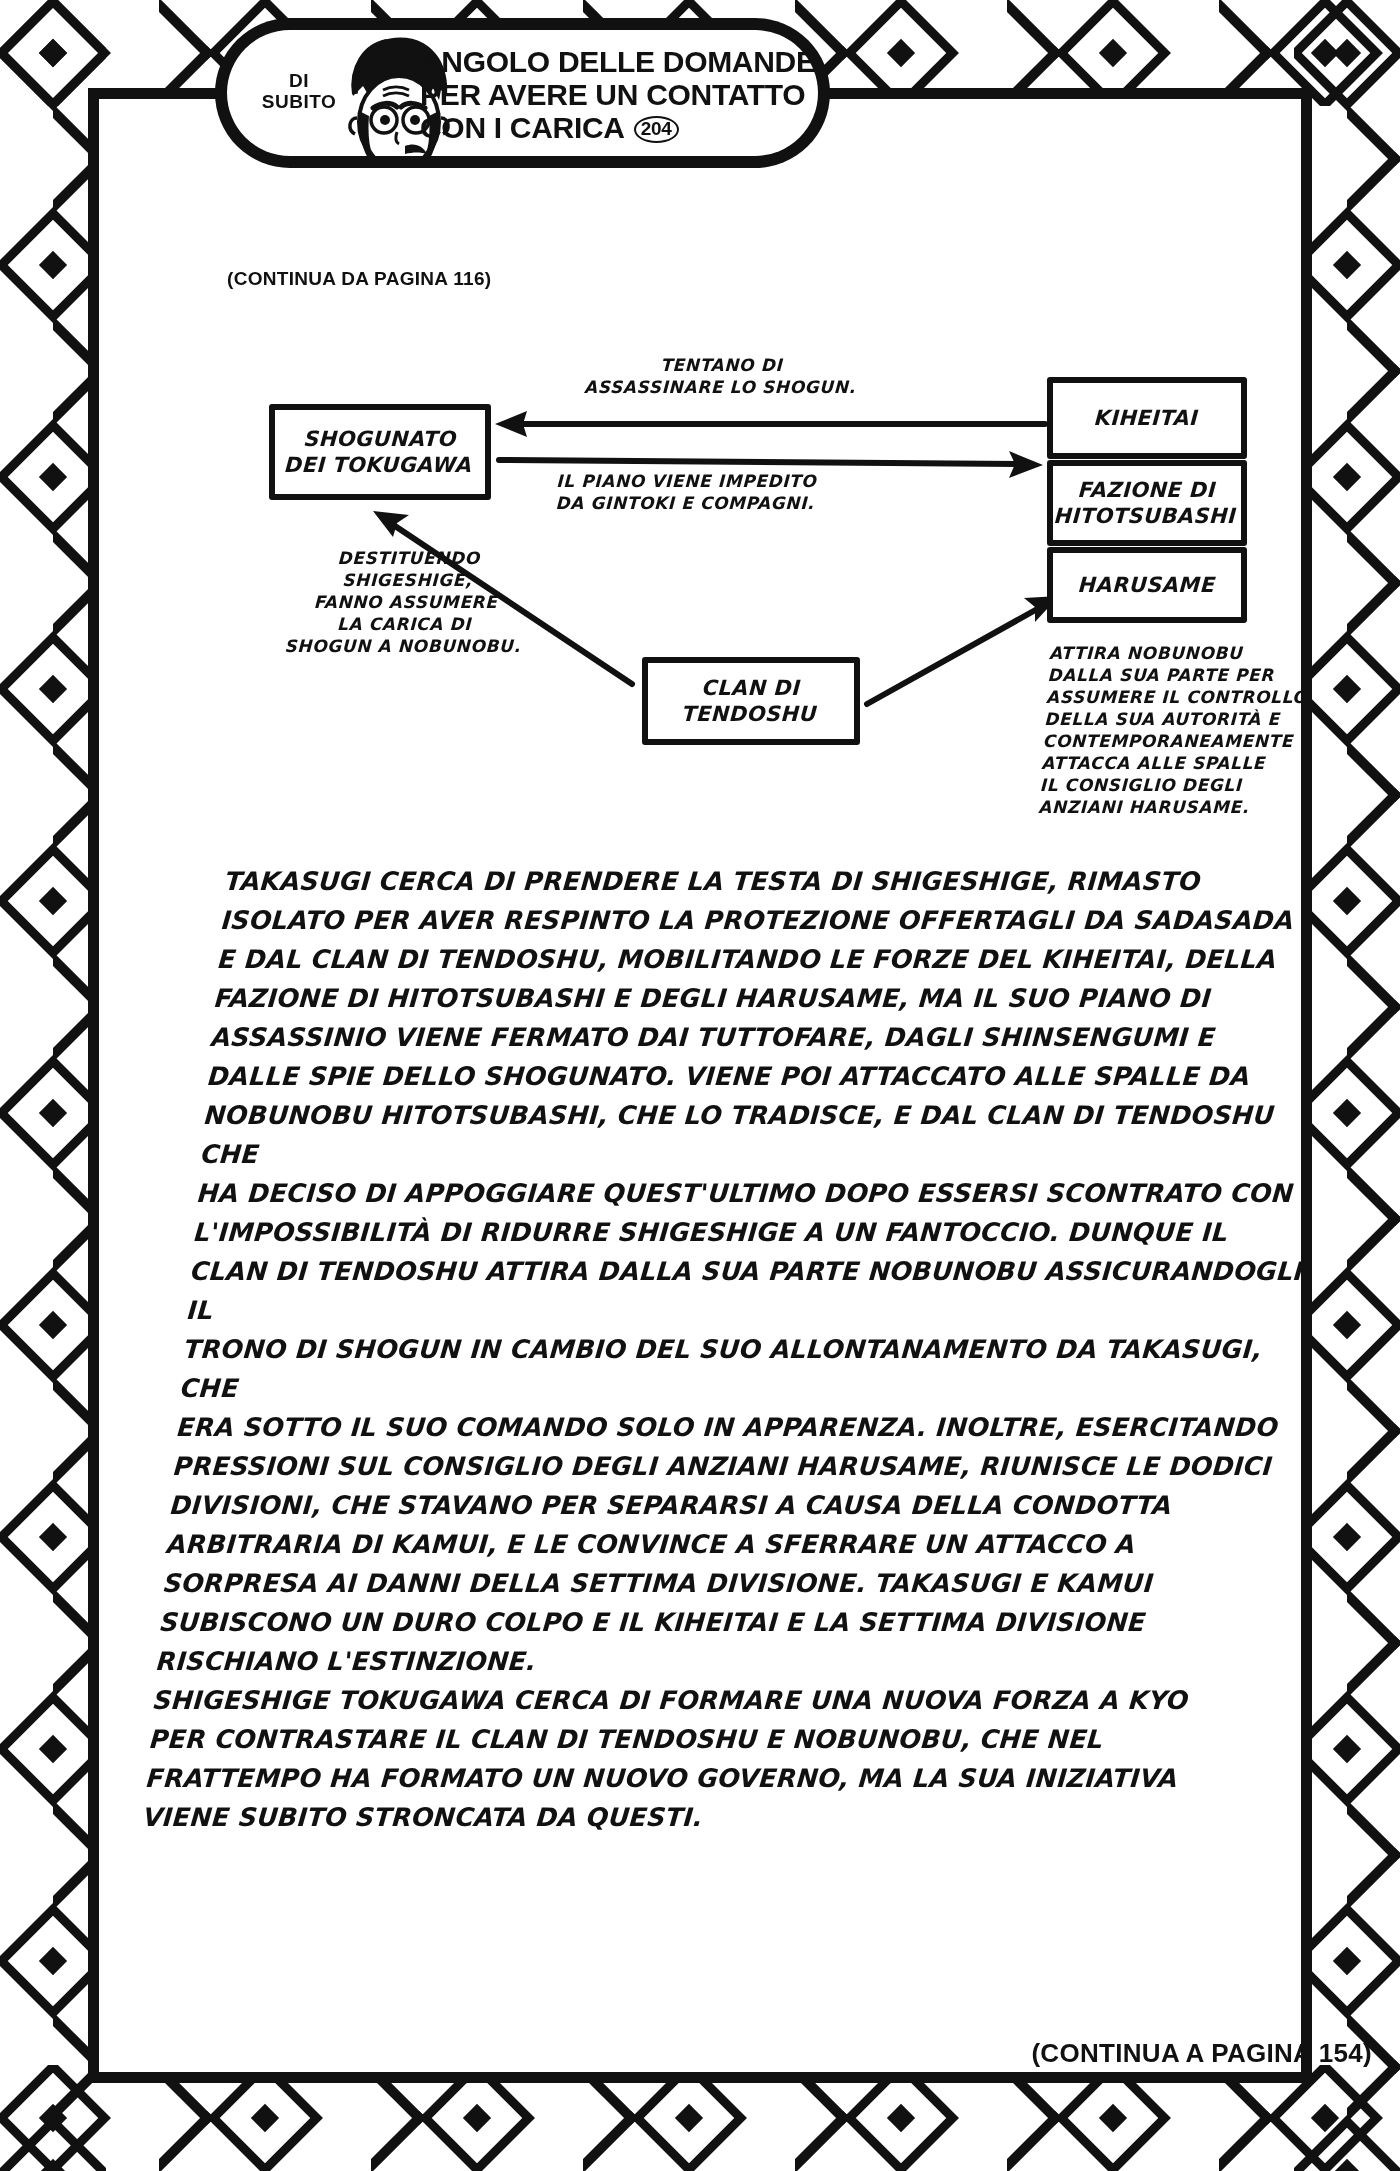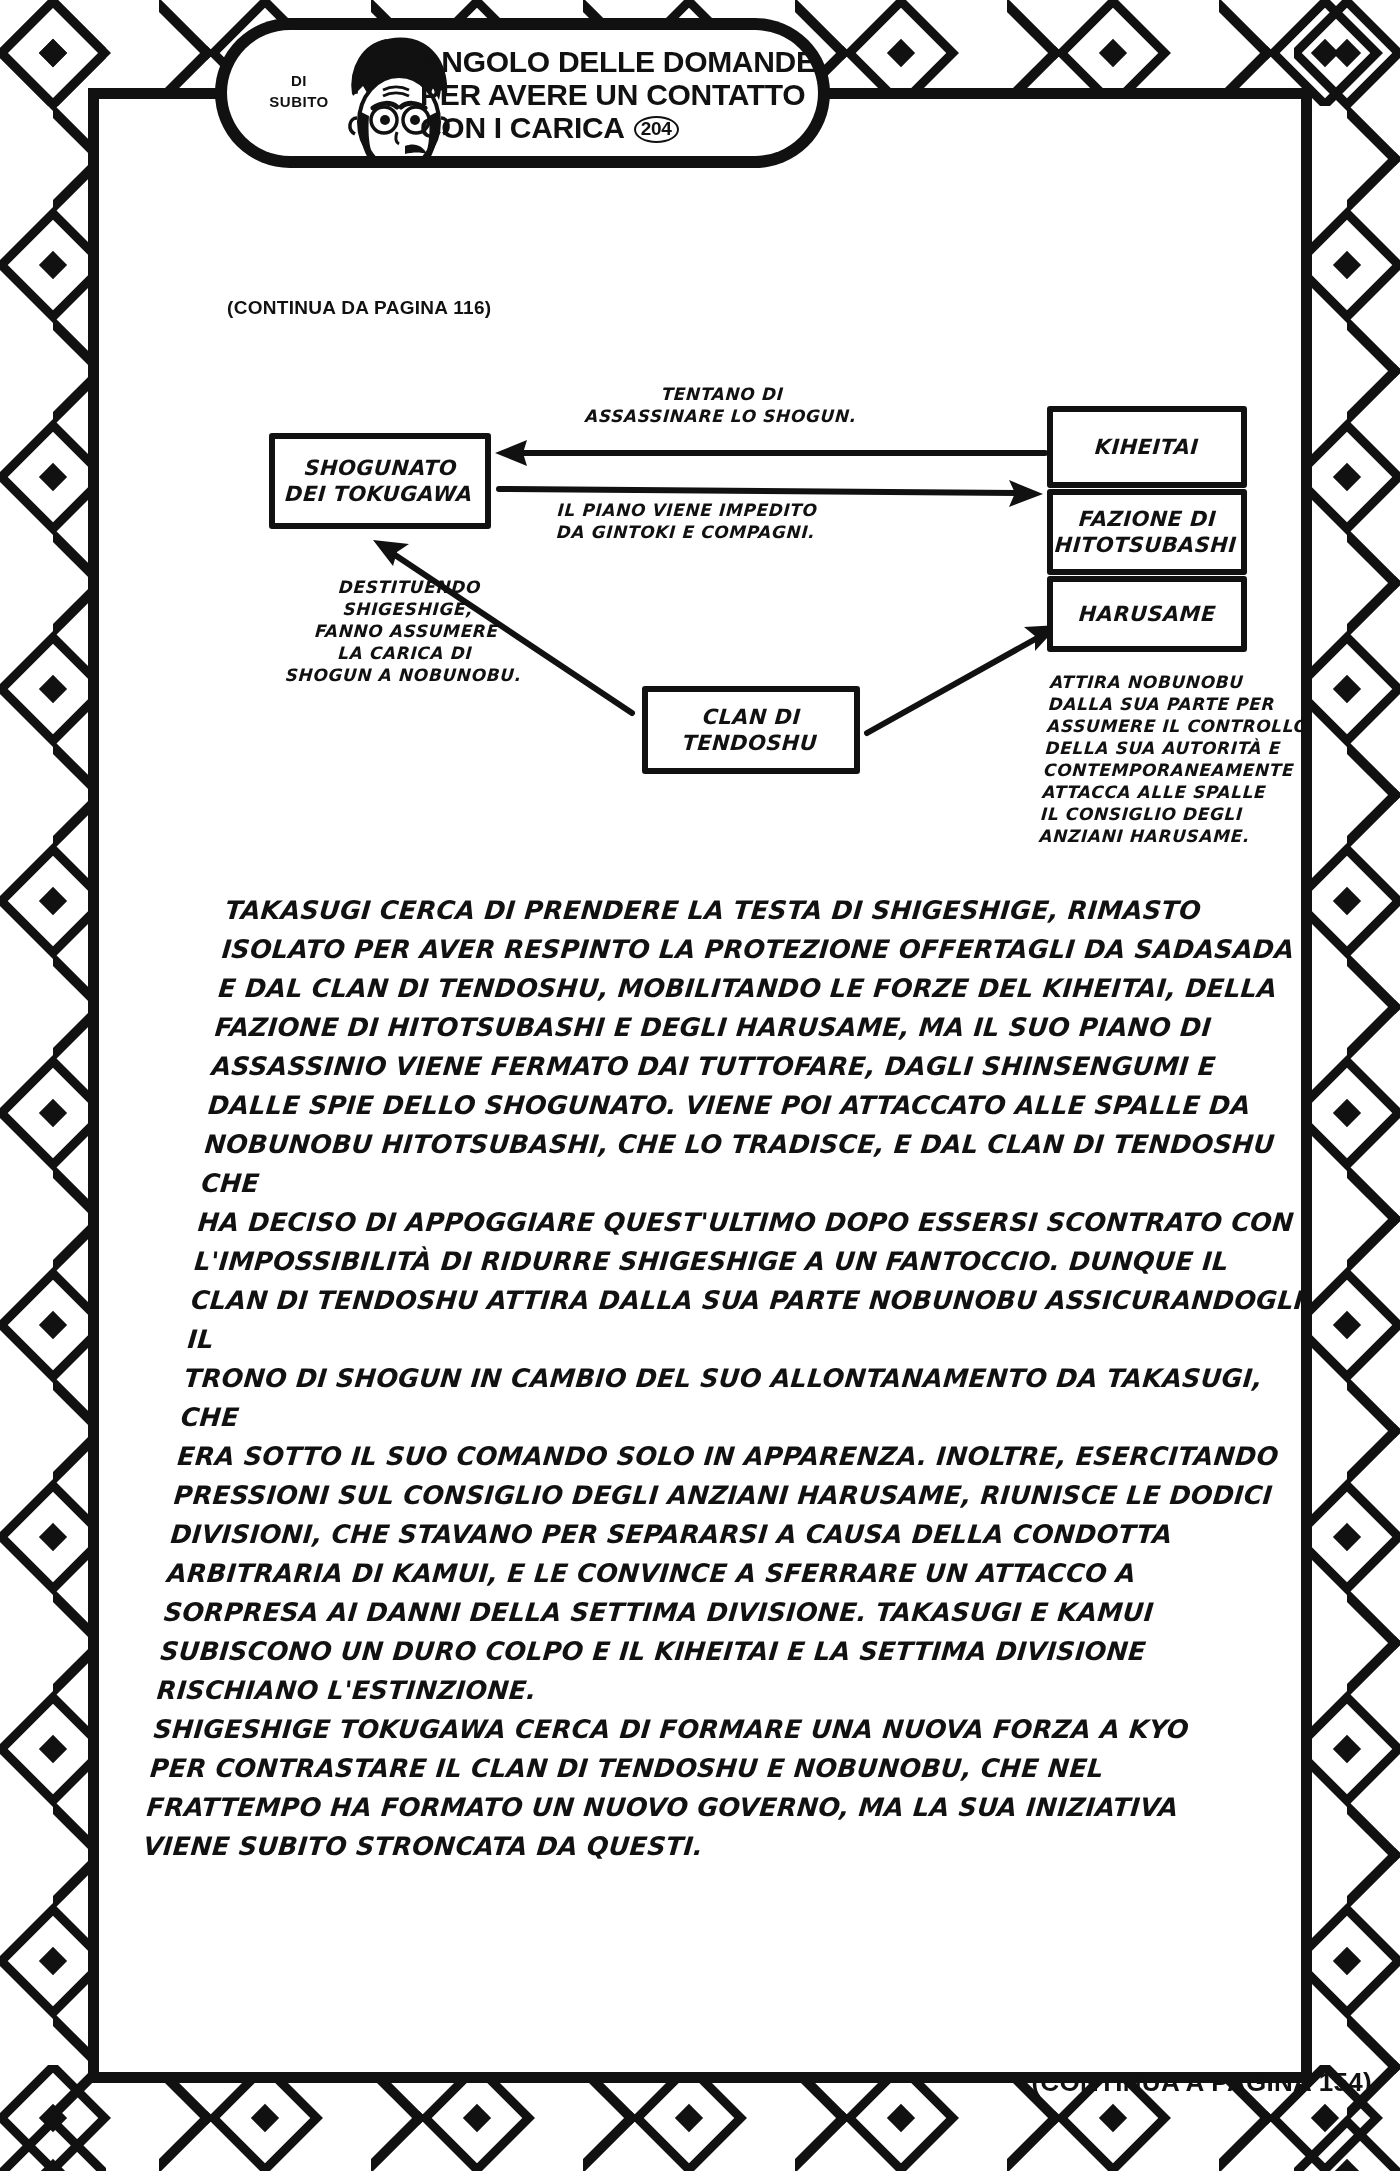--- a/index.html
+++ b/index.html
@@ -96,21 +96,21 @@
     border-radius: 66px;
     overflow: hidden;
   }
   #byline {
     position: absolute;
     left: 26px;
     top: 40px;
     width: 92px;
     text-align: center;
     font-weight: bold;
-    font-size: 15px;
+    font-size: 19px;
     line-height: 21px;
     color: #111;
     letter-spacing: 0.5px;
   }
   #sorachi-face {
     position: absolute;
     left: 108px;
     top: 4px;
     width: 128px;
     height: 145px;
@@ -139,21 +139,21 @@
     line-height: 22px;
     vertical-align: 3px;
     margin-left: 9px;
     font-weight: bold;
   }
 
   
   #content {
     position: absolute;
     left: 128px;
-    top: 198px;
+    top: 169px;
     width: 1145px;
   }
   #continua-top {
     font-size: 19px;
     font-weight: bold;
     color: #111;
     letter-spacing: 0.3px;
   }
 
   

